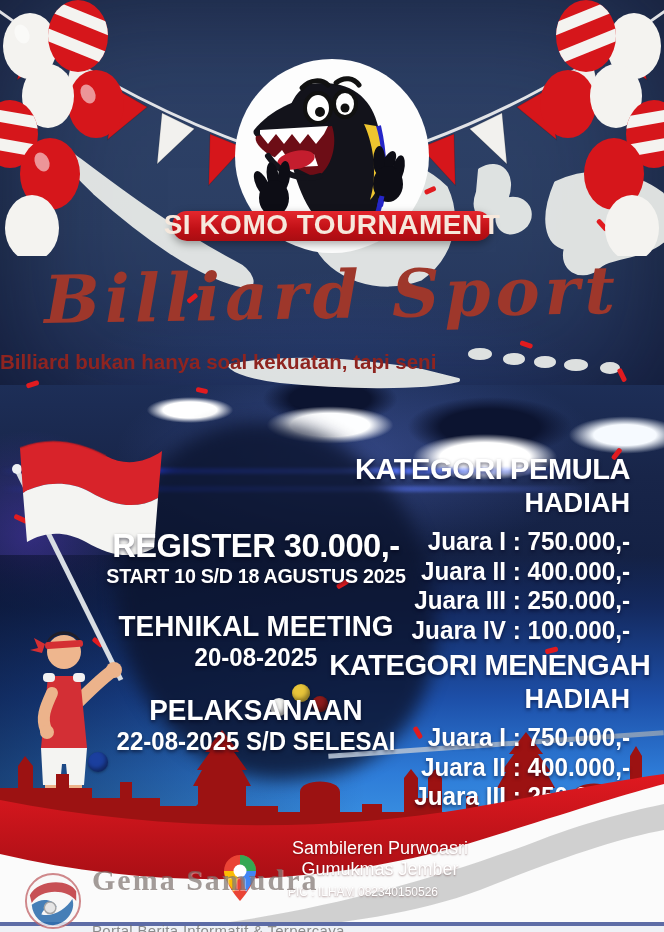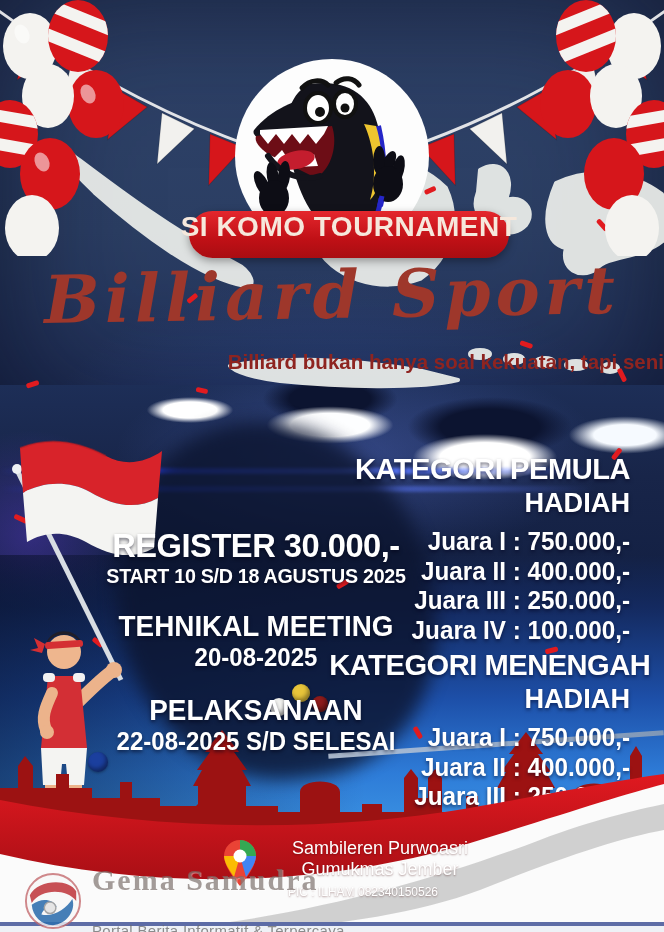--- a/index.html
+++ b/index.html
@@ -41,29 +41,29 @@
   .ball{position:absolute;border-radius:50%;z-index:2;box-shadow:inset -2px -3px 4px rgba(0,0,0,.4),0 1px 3px rgba(0,0,0,.35);}
   
   .map-svg{position:absolute;left:0;top:128px;z-index:2;}
   .confetti-svg{position:absolute;left:0;top:0;z-index:3;}
   .bunting-svg{position:absolute;left:0;top:0;z-index:3;}
   .balloons{position:absolute;top:-6px;z-index:6;}
   .balloons.left{left:-8px;}
   .balloons.right{right:-8px;transform:scaleX(-1);}
   .mascot-wrap{position:absolute;left:232px;top:56px;width:200px;height:200px;z-index:4;}
   
-  .banner-pill{position:absolute;left:189px;top:211px;width:320px;height:47px;z-index:5;
+  .banner-pill{position:absolute;left:172px;top:211px;width:320px;height:30px;z-index:5;
     background:linear-gradient(180deg,#e4272d 0%,#c01016 60%,#a90d12 100%);
-    border-radius:24px;display:flex;align-items:flex-start;justify-content:center;
+    border-radius:24px;display:flex;align-items:flex-end;justify-content:center;
     box-shadow:0 3px 8px rgba(0,0,0,.35);}
   .banner-pill span{color:#f6e8dc;font-weight:bold;font-size:28px;letter-spacing:.5px;white-space:nowrap;}
   .script-title{position:absolute;left:0;top:256px;width:664px;z-index:5;text-align:center;
     font-family:"DejaVu Serif",serif;font-style:italic;font-weight:bold;
     font-size:66px;letter-spacing:5px;color:#9e372b;transform:rotate(-1deg);white-space:nowrap;}
-  .tagline{position:absolute;left:0;top:348px;width:664px;z-index:5;text-align:right;
+  .tagline{position:absolute;left:0;top:348px;width:664px;z-index:5;text-align:left;
     color:#8e2420;font-weight:bold;font-size:20.5px;line-height:27px;}
   
   .flag-svg{position:absolute;left:8px;top:436px;z-index:6;}
   .person-svg{position:absolute;left:12px;top:598px;z-index:6;}
   
   .schedule{position:absolute;left:60px;top:526px;width:392px;z-index:7;text-align:center;
     color:#fff;text-shadow:0 2px 4px rgba(0,0,20,.55);transform:scaleX(.96);}
   .schedule .big{font-size:34px;font-weight:bold;letter-spacing:-.5px;line-height:38px;white-space:nowrap;}
   .schedule .sub{font-size:20.5px;font-weight:bold;letter-spacing:-.3px;line-height:24px;white-space:nowrap;}
   .schedule .h2{font-size:29px;font-weight:bold;line-height:33px;margin-top:22px;white-space:nowrap;}
@@ -73,21 +73,21 @@
     text-shadow:0 2px 4px rgba(0,0,30,.55);transform:scaleX(.97);transform-origin:right;}
   .category .cat-name{font-size:30px;font-weight:bold;letter-spacing:-.5px;white-space:nowrap;}
   .category .cat-prize-label{font-size:28px;font-weight:bold;margin-top:1px;}
   .category .prize{font-size:25px;font-weight:bold;line-height:29.5px;white-space:nowrap;}
   .category .gap{height:8px;}
   #cat-pemula{top:452px;}
   #cat-menengah{top:648px;}
   
   .skyline-svg{position:absolute;left:0;top:726px;z-index:6;}
   .ribbons-svg{position:absolute;left:0;top:722px;z-index:8;}
-  .contact{position:absolute;left:222px;top:838px;width:280px;z-index:9;display:flex;align-items:flex-start;}
+  .contact{position:absolute;left:222px;top:838px;width:280px;z-index:9;display:flex;align-items:flex-end;}
   .contact .pin{flex:0 0 36px;margin-top:2px;}
   .contact .lines{flex:1;text-align:center;color:#fff;font-size:18px;line-height:21px;
     text-shadow:0 1px 2px rgba(60,0,0,.4);}
   .contact .pic-line{margin-top:2px;margin-left:-34px;white-space:nowrap;font-size:12px;}
   .watermark{position:absolute;left:24px;top:862px;z-index:10;display:flex;align-items:center;opacity:.88;}
   .watermark .wm-text{margin-left:10px;}
   .wm-brand{font-family:"Liberation Serif",serif;font-weight:bold;font-size:30px;letter-spacing:2px;
     color:rgba(122,110,106,.78);text-shadow:1px 1px 0 rgba(255,255,255,.45);white-space:nowrap;line-height:36px;}
   .wm-tagline{font-size:15px;color:rgba(105,105,105,.85);letter-spacing:.3px;white-space:nowrap;
     text-shadow:1px 1px 0 rgba(255,255,255,.4);margin-top:24px;}

